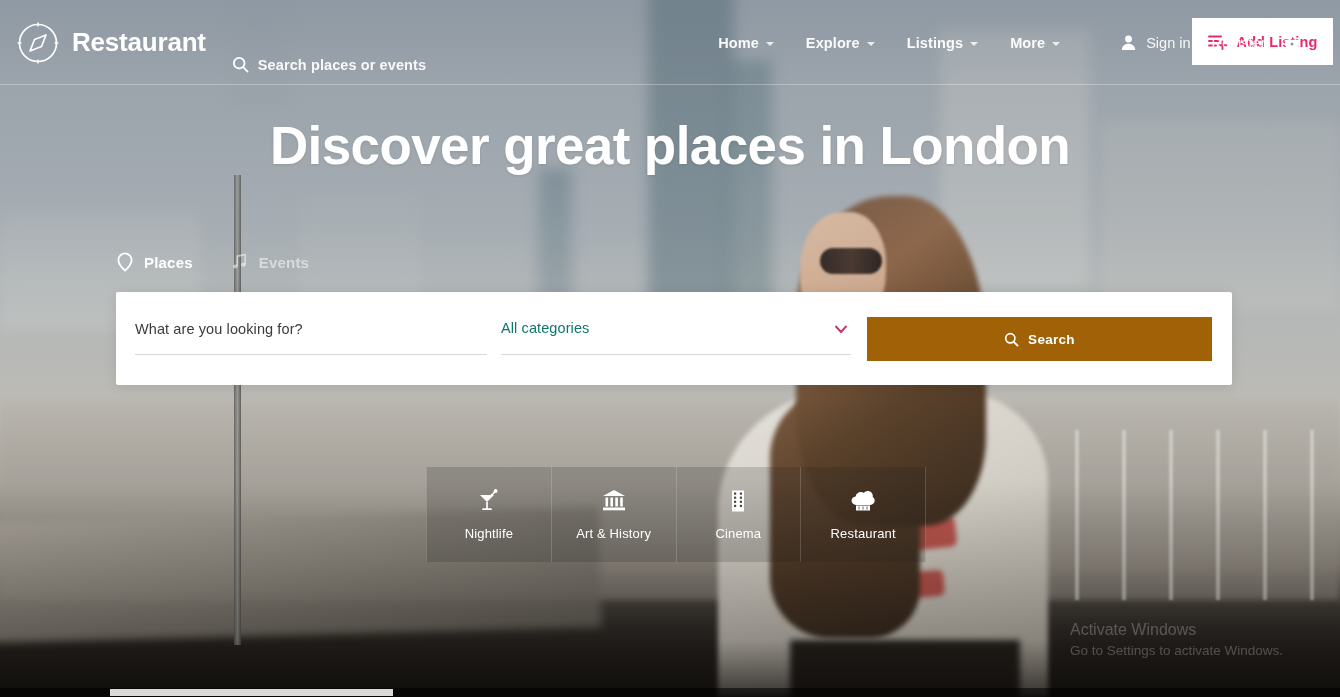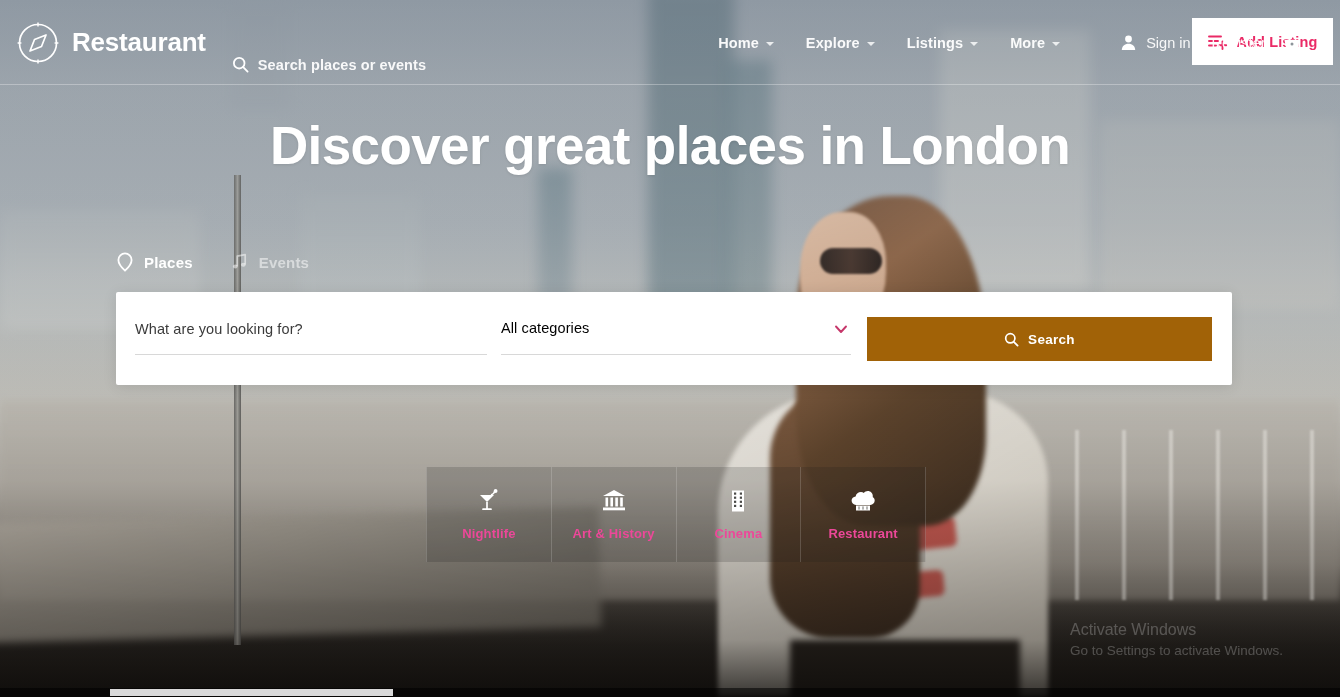--- a/index.html
+++ b/index.html
@@ -315,21 +315,21 @@
   .field {
     position: absolute;
     top: 28px;
     border-bottom: 1px solid #d8d8d8;
     height: 35px;
   }
   .field-keyword { left: 19px; width: 352px; }
   .field-category { left: 385px; width: 350px; }
   .field-text {
     font-size: 14.5px;
-    color: #000000;
+    color: #0f766e;
     letter-spacing: 0.1px;
     background: transparent;
     border: 0;
     outline: none;
     width: 100%;
     font-family: "Liberation Sans", sans-serif;
     padding: 0;
   }
   .field-text::placeholder { color: #3b3b3b; opacity: 1; }
   .chev {
@@ -371,23 +371,23 @@
     border-right: 1px solid rgba(255,255,255,0.17);
     display: flex;
     flex-direction: column;
     align-items: center;
     justify-content: center;
     gap: 12px;
     cursor: pointer;
   }
   .cat:first-child { border-left: 1px solid rgba(255,255,255,0.17); }
   .cat-label {
-    color: #ec4899;
+    color: #ffffff;
     font-size: 13px;
-    font-weight: 700;
+    font-weight: 400;
     letter-spacing: 0.15px;
     white-space: nowrap;
   }
 
   
   .watermark {
     position: absolute;
     left: 1070px; top: 618px;
     z-index: 20;
     color: rgba(255,255,255,0.24);

